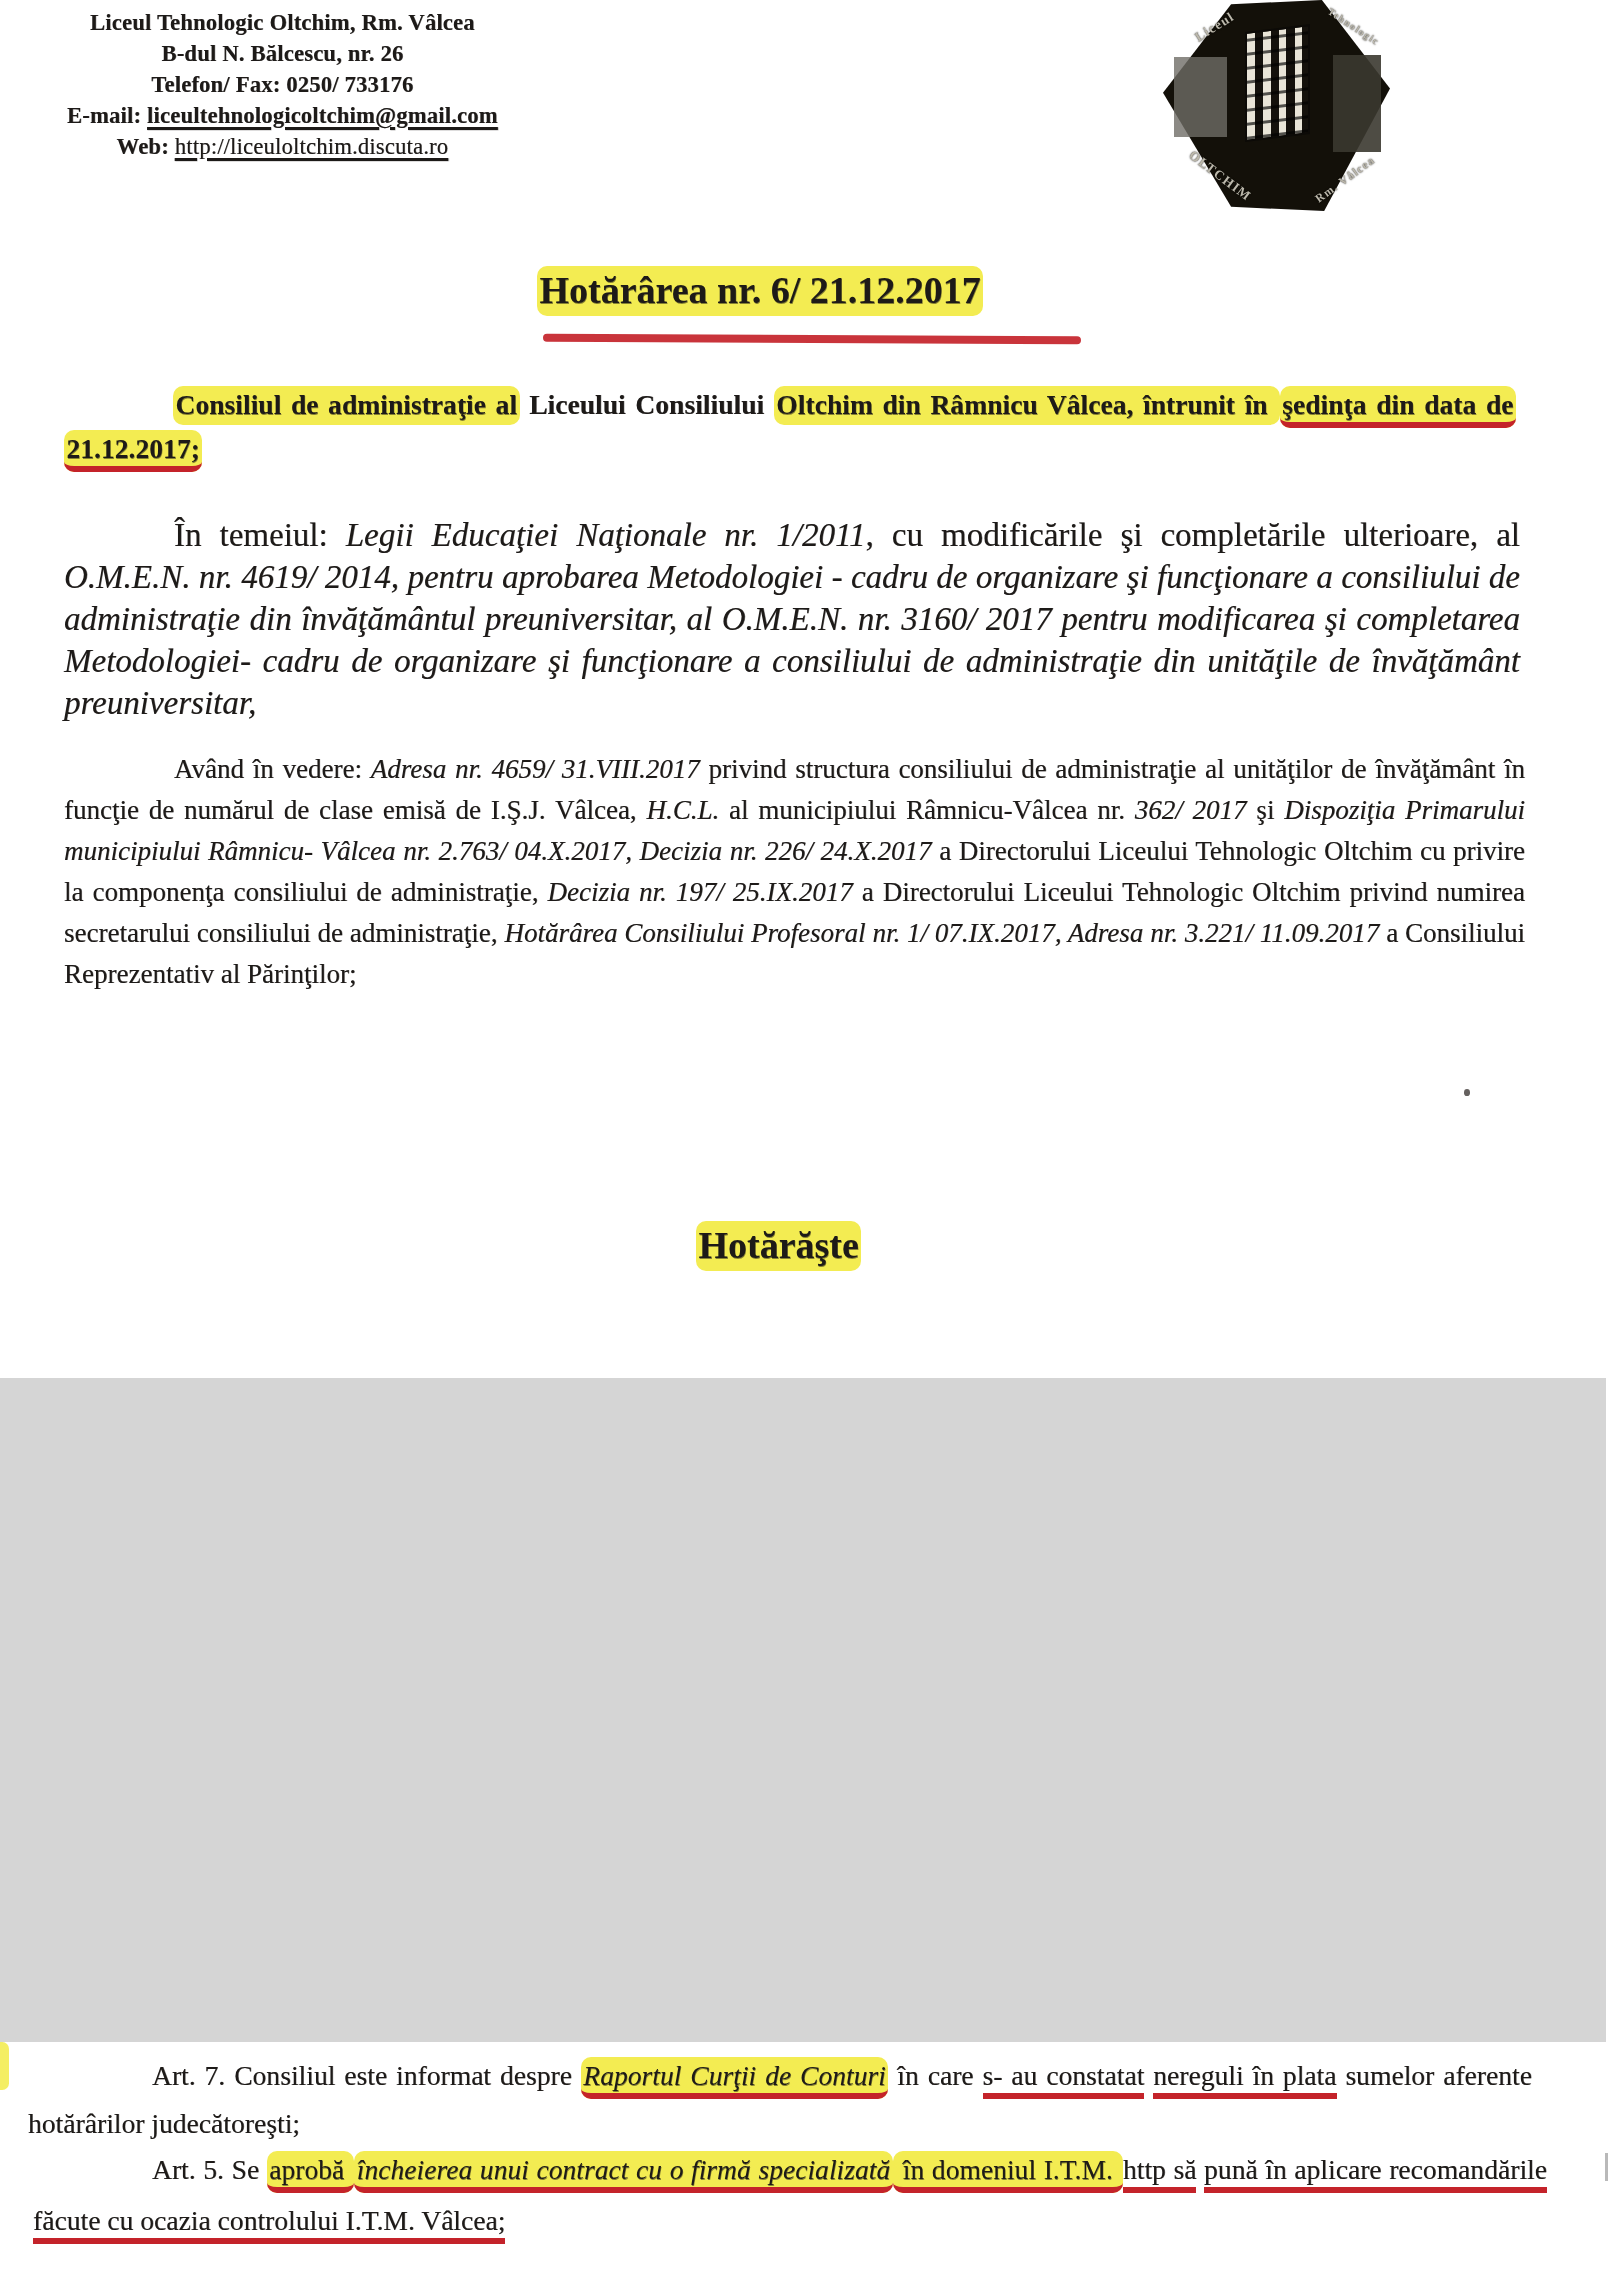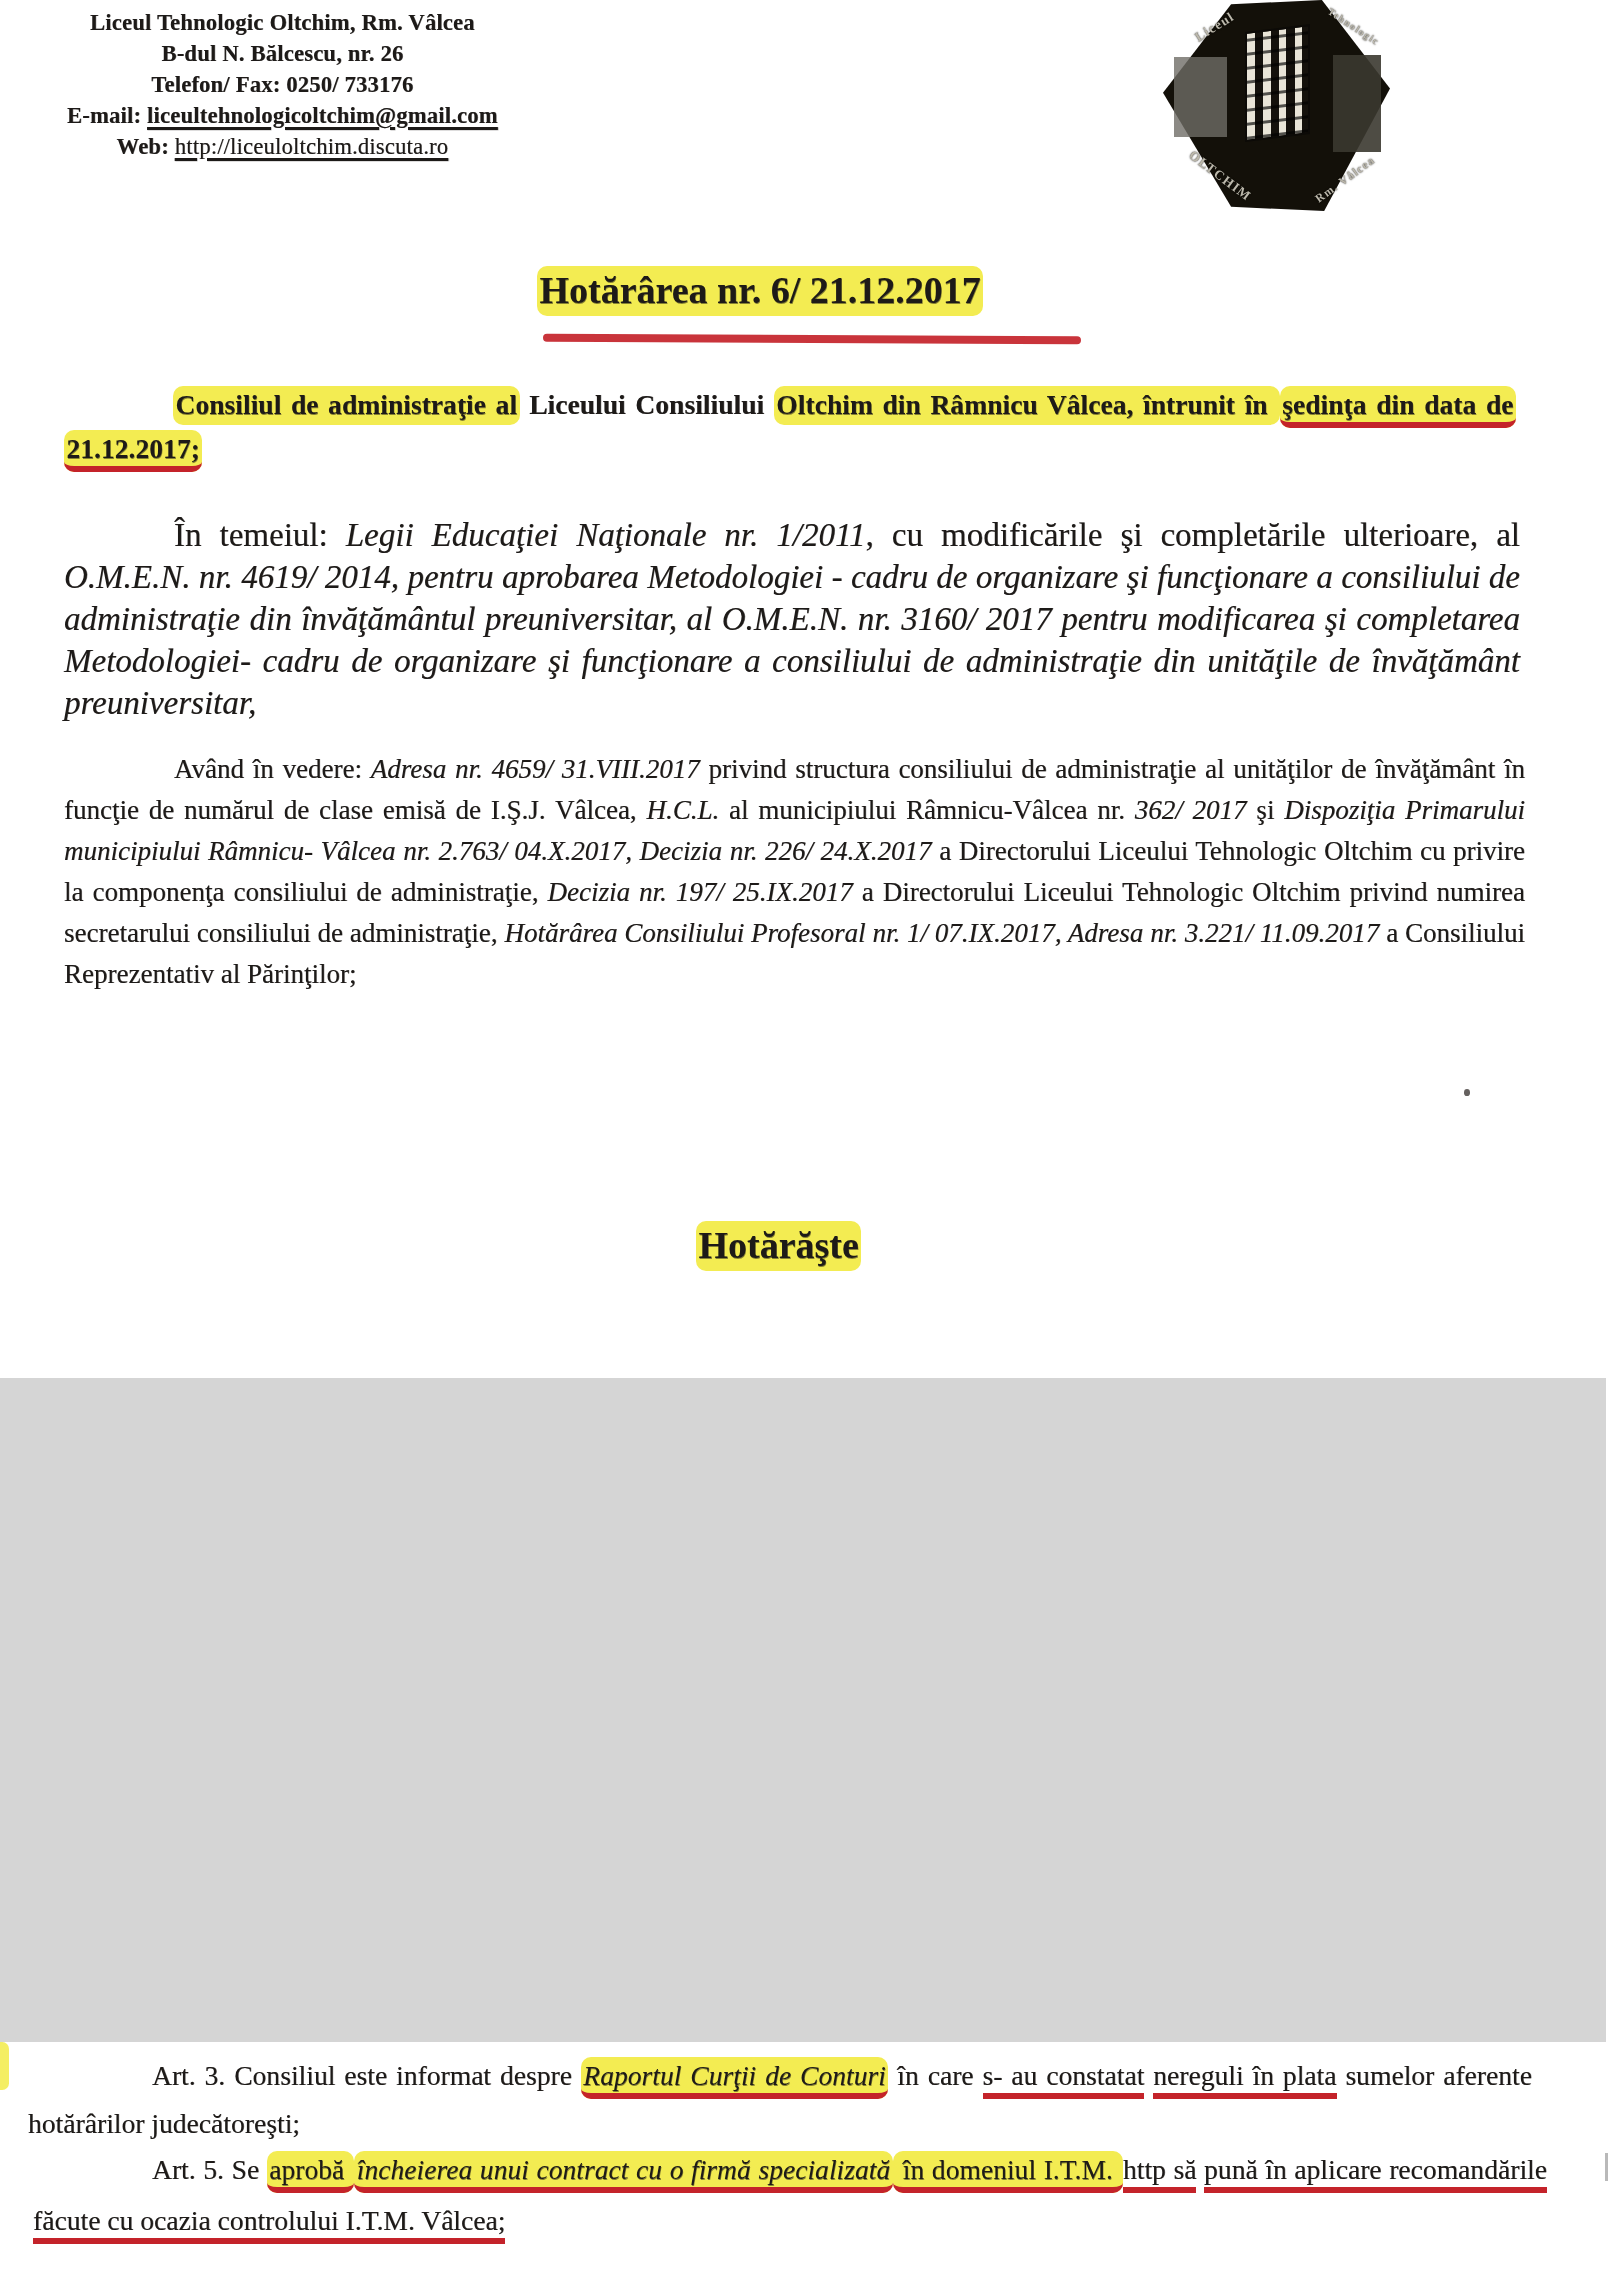--- a/index.html
+++ b/index.html
@@ -91,20 +91,20 @@
   <div class="para p3 doc-text"><span>Având în vedere: </span><span class="it">Adresa nr. 4659/ 31.VIII.2017</span><span> privind structura consiliului de administraţie al unităţilor de învăţământ în funcţie de numărul de clase emisă de I.Ş.J. Vâlcea, </span><span class="it">H.C.L.</span><span> al municipiului Râmnicu-Vâlcea nr. </span><span class="it">362/ 2017</span><span> şi </span><span class="it">Dispoziţia Primarului municipiului Râmnicu- Vâlcea nr. 2.763/ 04.X.2017, Decizia nr. 226/ 24.X.2017</span><span> a Directorului Liceului Tehnologic Oltchim cu privire la componenţa consiliului de administraţie, </span><span class="it">Decizia nr. 197/ 25.IX.2017</span><span> a Directorului Liceului Tehnologic Oltchim privind numirea secretarului consiliului de administraţie, </span><span class="it">Hotărârea Consiliului Profesoral nr. 1/ 07.IX.2017, Adresa nr. 3.221/ 11.09.2017</span><span> a Consiliului Reprezentativ al Părinţilor;</span></div>
 
   <div class="dot-artifact"></div>
 
   <div class="decides doc-text"><span class="hl">Hotărăşte</span></div>
 
   <div class="redaction"></div>
 
   <div class="margin-mark"></div>
 
-  <div class="para art a4 doc-text"><span class="b">Art. 3. </span><span>Consiliul este informat despre </span><span class="hl it b rl">Raportul Curţii de Conturi</span><span> în care </span><span class="rl">s- au constatat</span><span> </span><span class="rl">nereguli în plata</span><span> sumelor aferente hotărârilor judecătoreşti;</span></div>
+  <div class="para art a4 doc-text"><span class="b">Art. 7. </span><span>Consiliul este informat despre </span><span class="hl it b rl">Raportul Curţii de Conturi</span><span> în care </span><span class="rl">s- au constatat</span><span> </span><span class="rl">nereguli în plata</span><span> sumelor aferente hotărârilor judecătoreşti;</span></div>
 
   <div class="para art a5 doc-text"><span class="b">Art. 5. </span><span>Se </span><span class="hl rl">aprobă </span><span class="hl it b rl">încheierea unui contract cu o firmă specializată</span><span class="hl rl"> în domeniul I.T.M. </span><span class="rl">http să</span><span> </span><span class="rl">pună în aplicare recomandările făcute cu ocazia controlului I.T.M. Vâlcea;</span></div>
 
   <div class="edge-artifact"></div>
 
 </div>
 
 
 </body></html>

